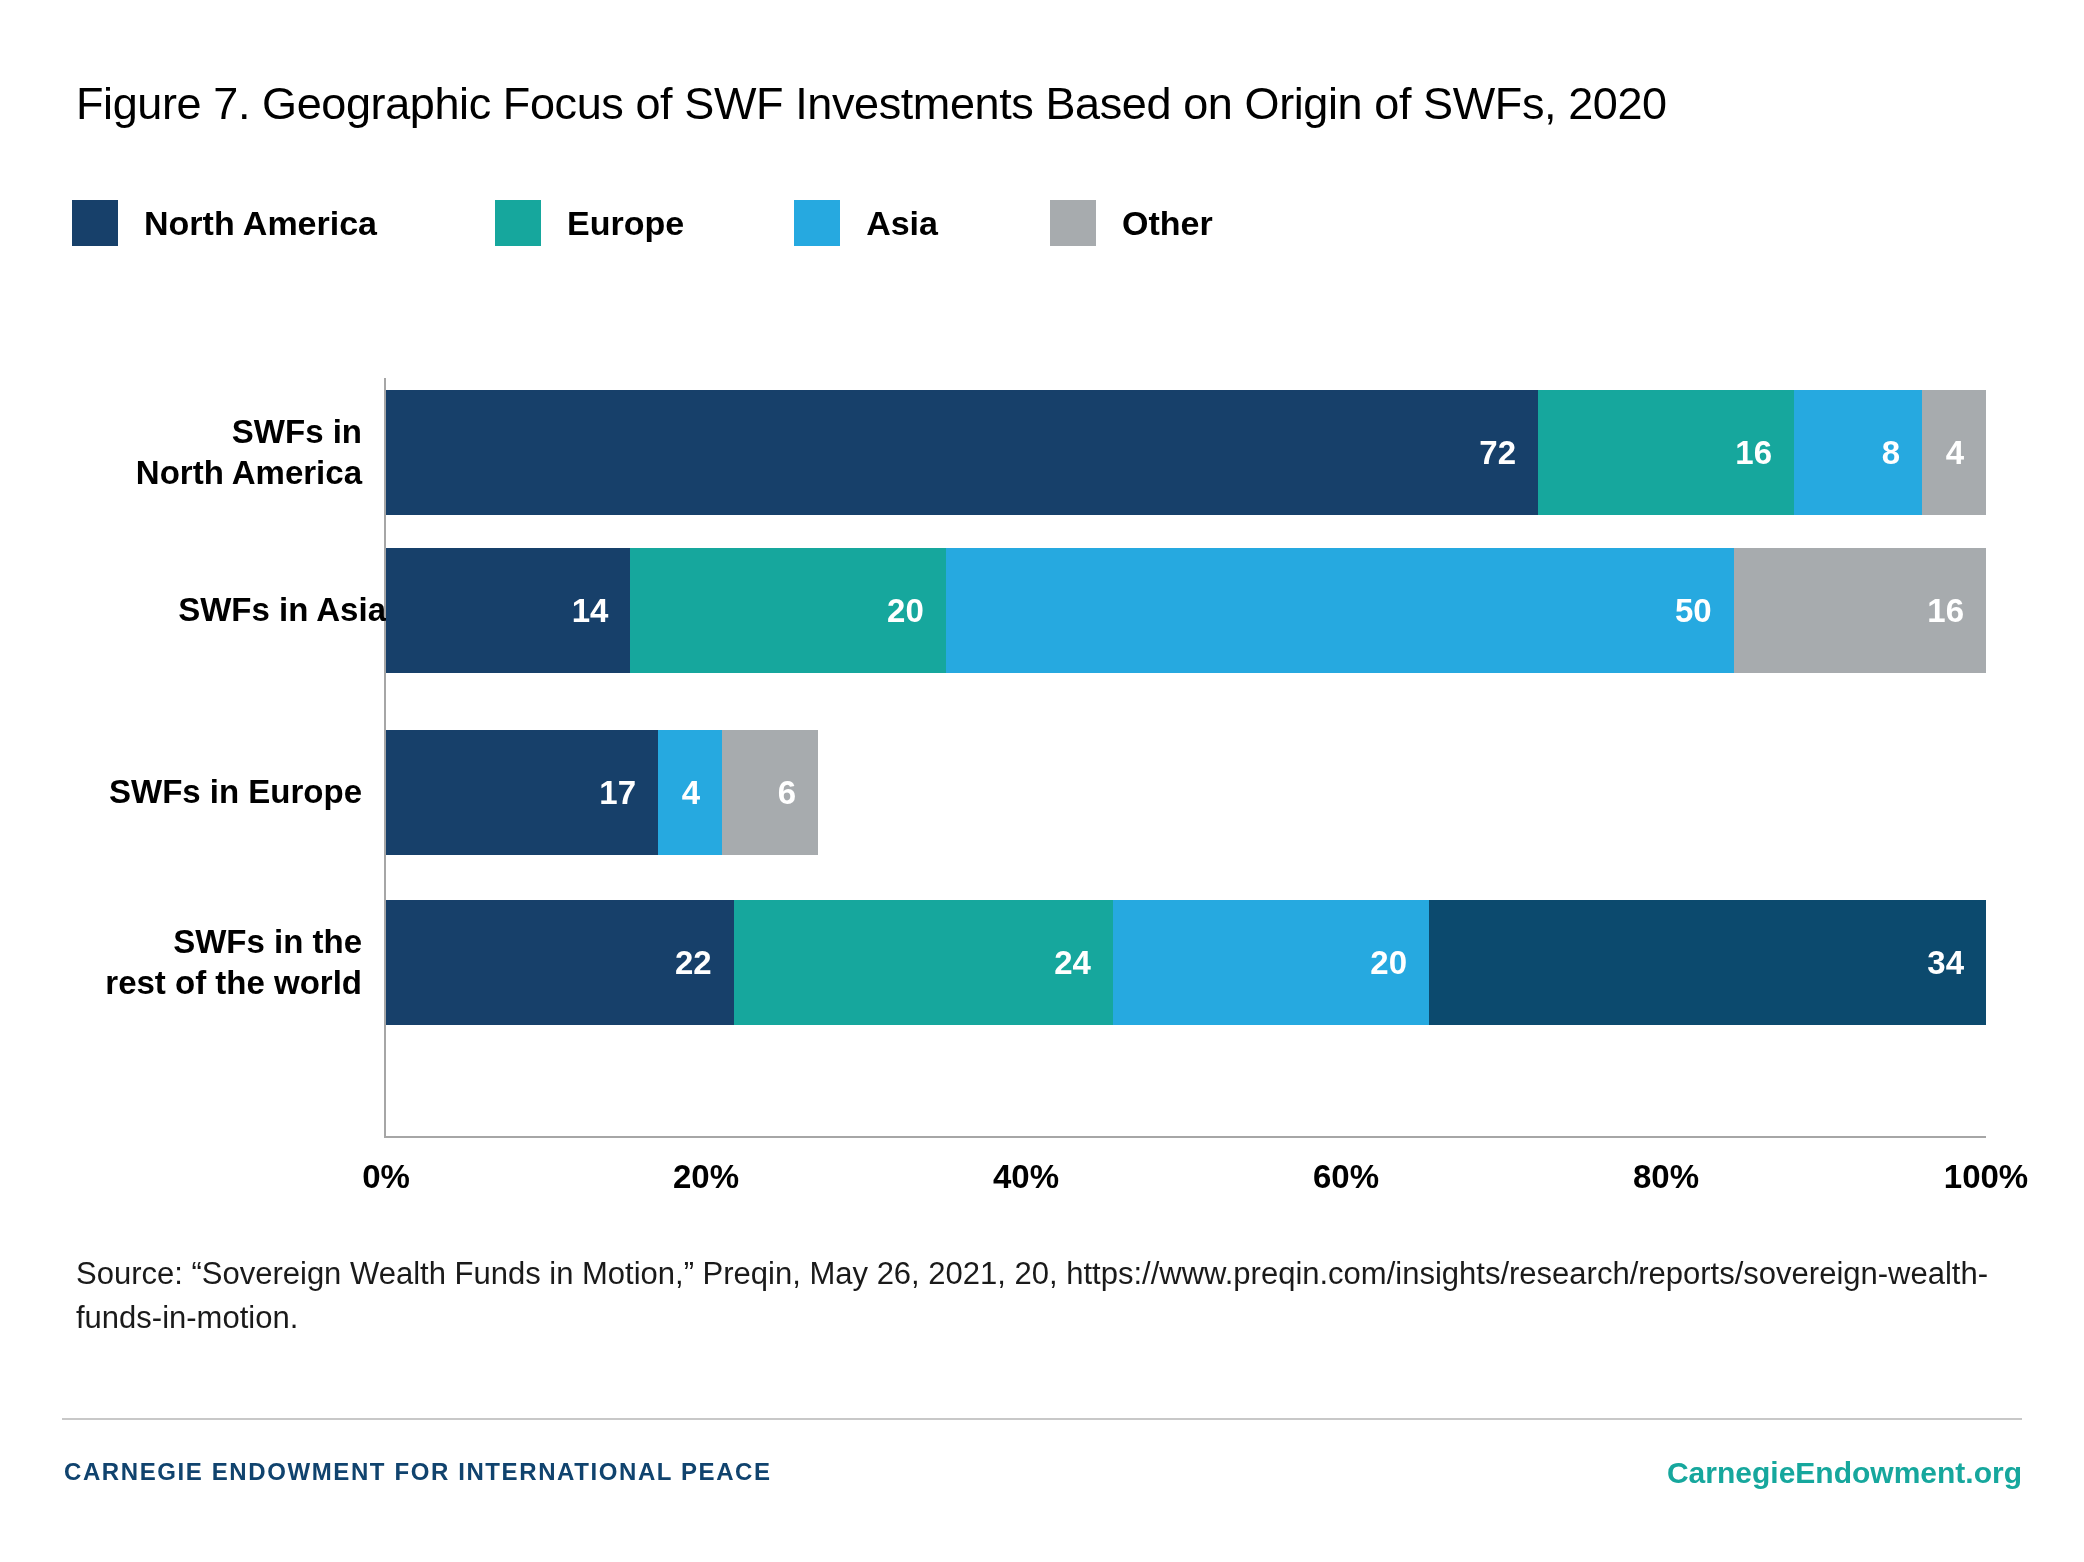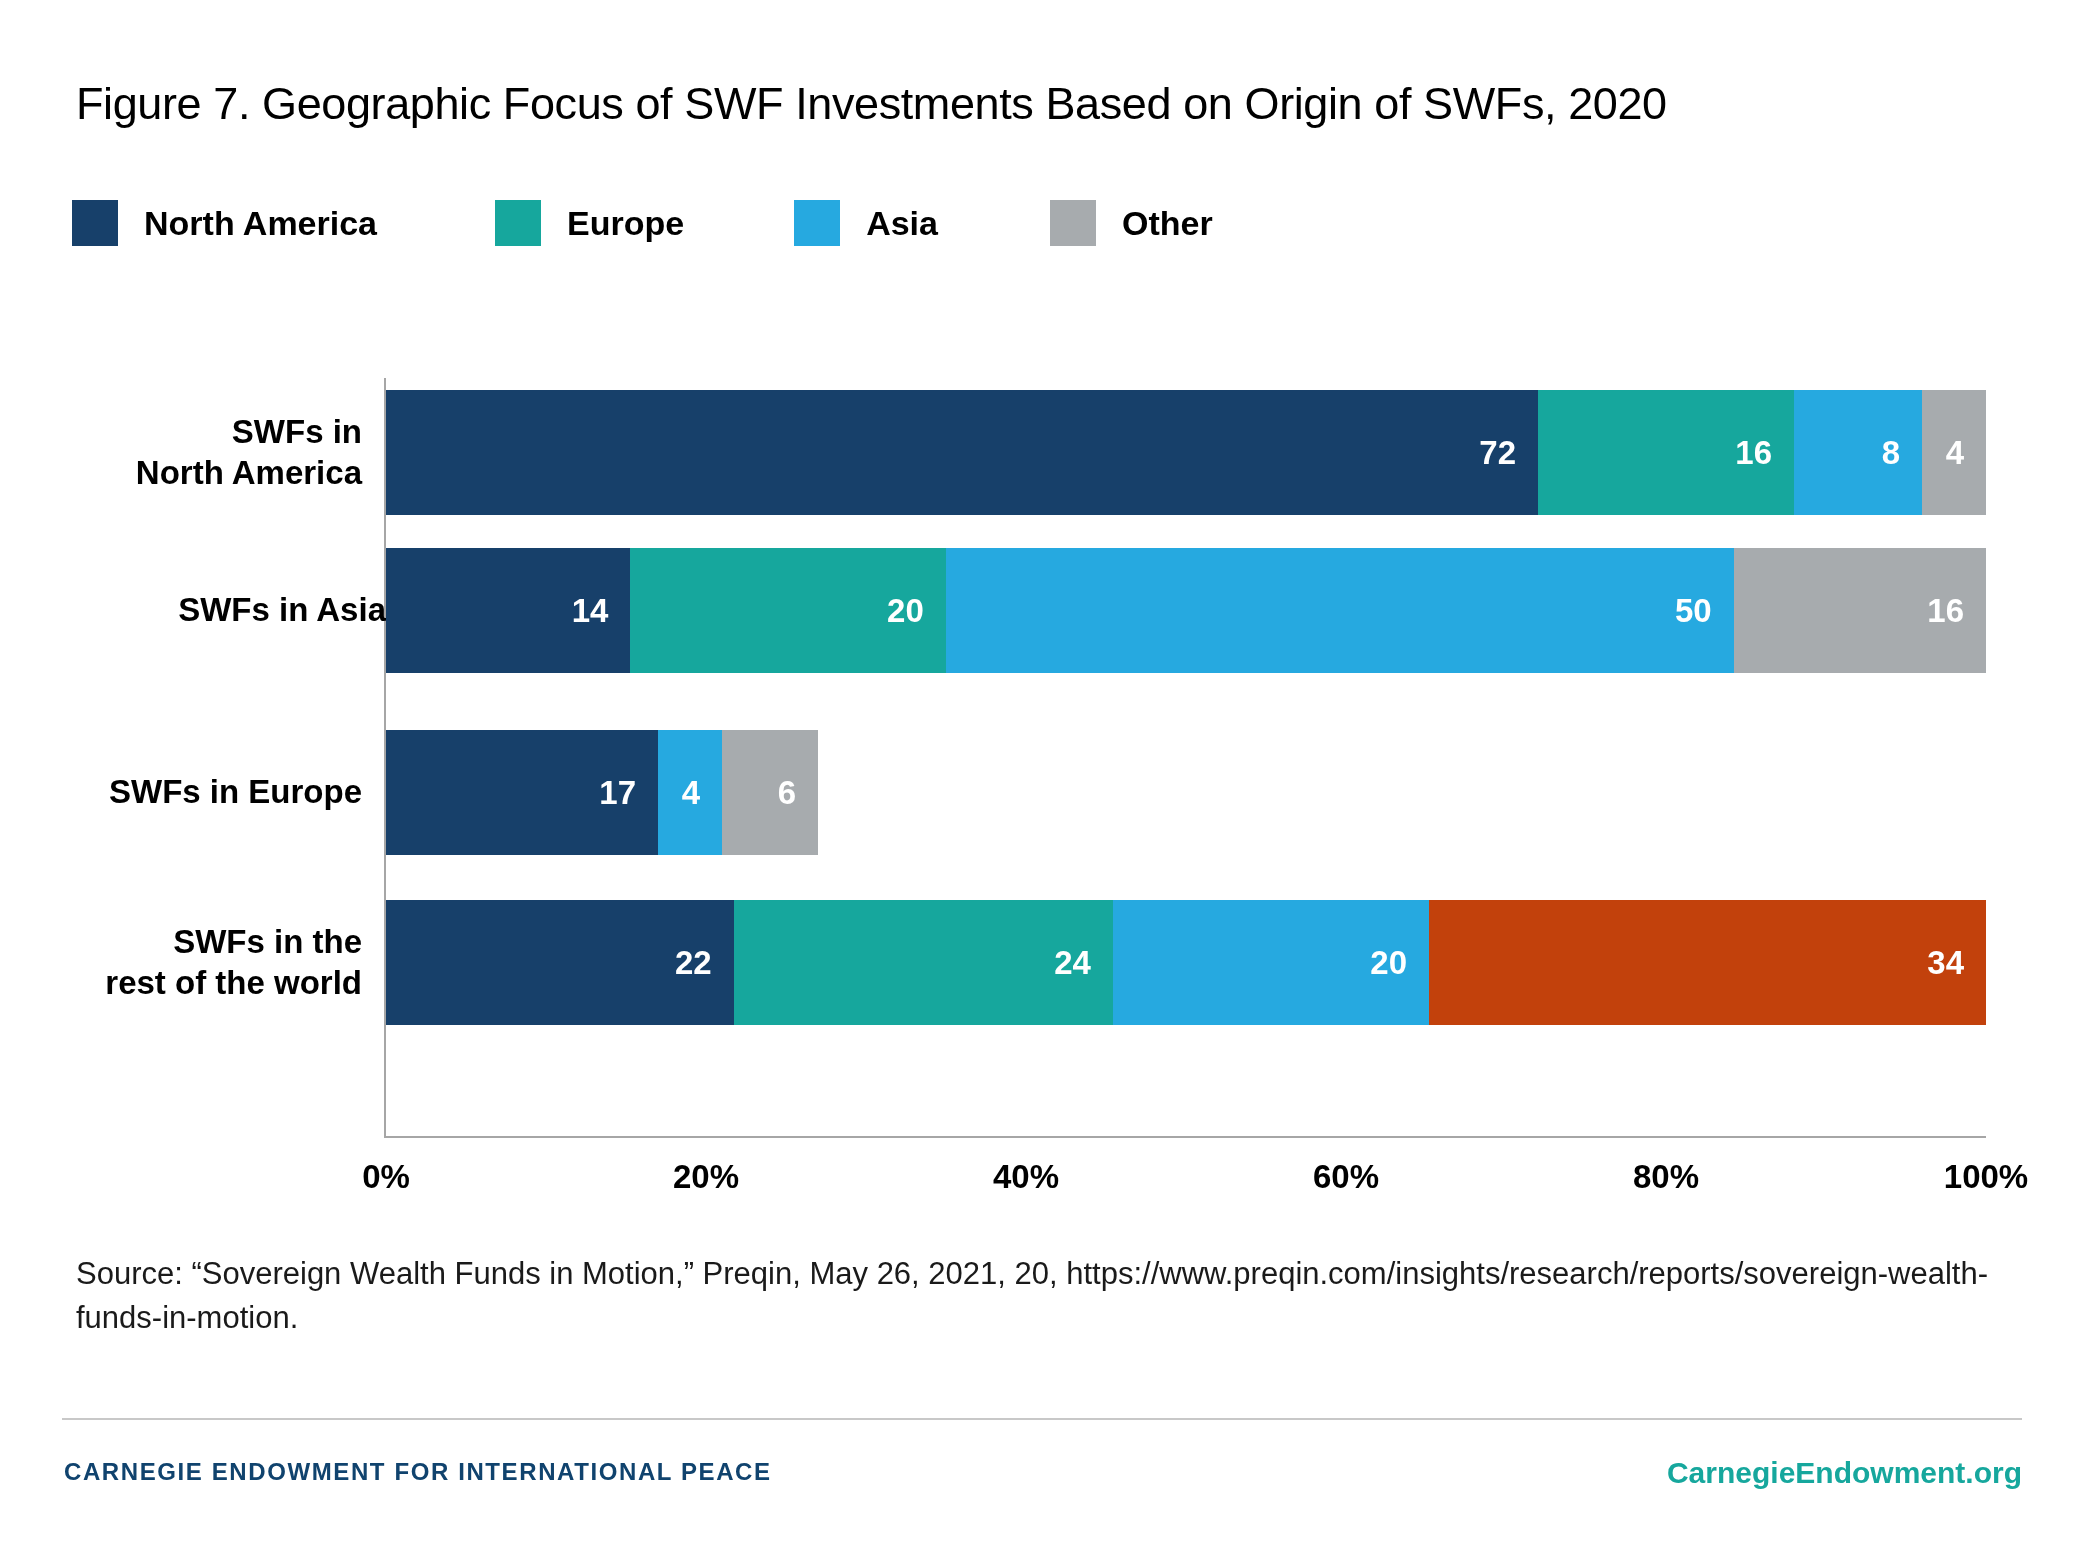--- a/index.html
+++ b/index.html
@@ -270,21 +270,21 @@
       <div class="bar">
         <div class="seg" style="width: 352px; background: rgb(23, 64, 106);">
           <span>22</span>
         </div>
         <div class="seg" style="width: 384px; background: rgb(22, 167, 157);">
           <span>24</span>
         </div>
         <div class="seg" style="width: 320px; background: rgb(38, 169, 224);">
           <span>20</span>
         </div>
-        <div class="seg" style="width: 564px; background: #c2410c; text-align: right;">
+        <div class="seg" style="width: 564px; background: #0c4a6e; text-align: right;">
           <span>34</span>
         </div>
       </div>
     </div>
   </div>
 
 <div class="xticks" id="xticks">
     <div class="xtick" style="left: 386px;">0%</div>
     <div class="xtick" style="left: 706px;">20%</div>
     <div class="xtick" style="left: 1026px;">40%</div>

